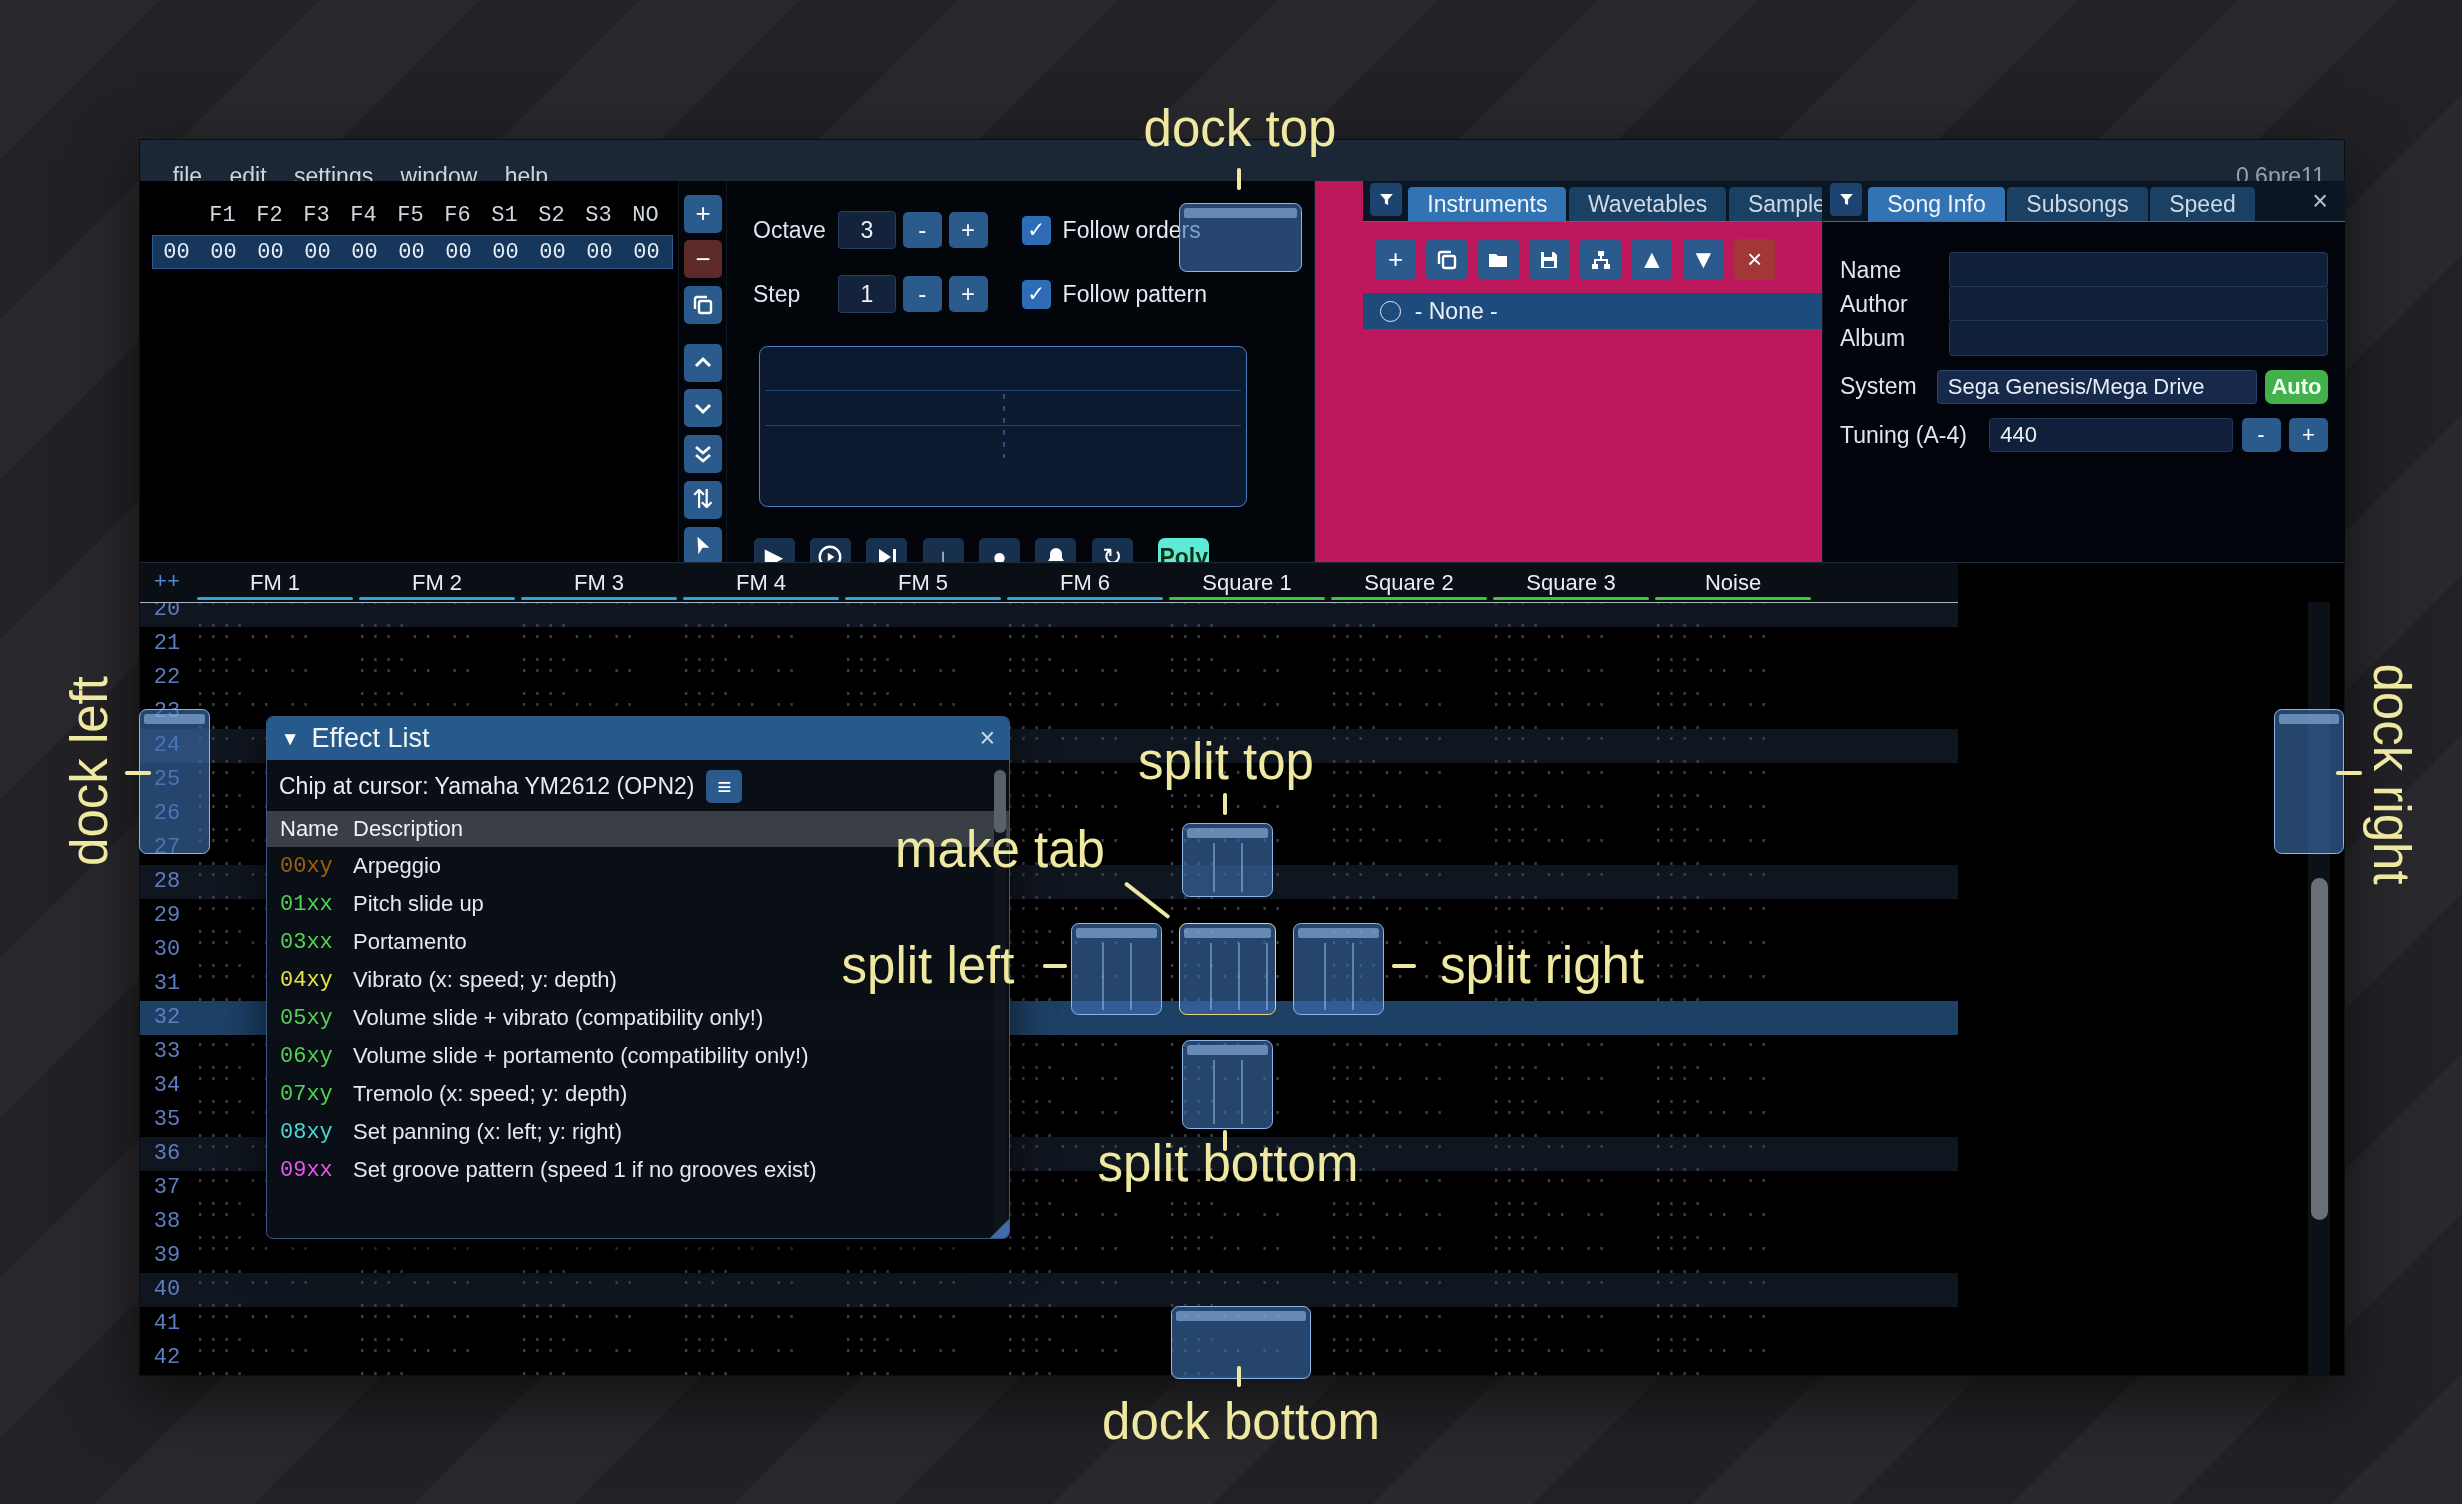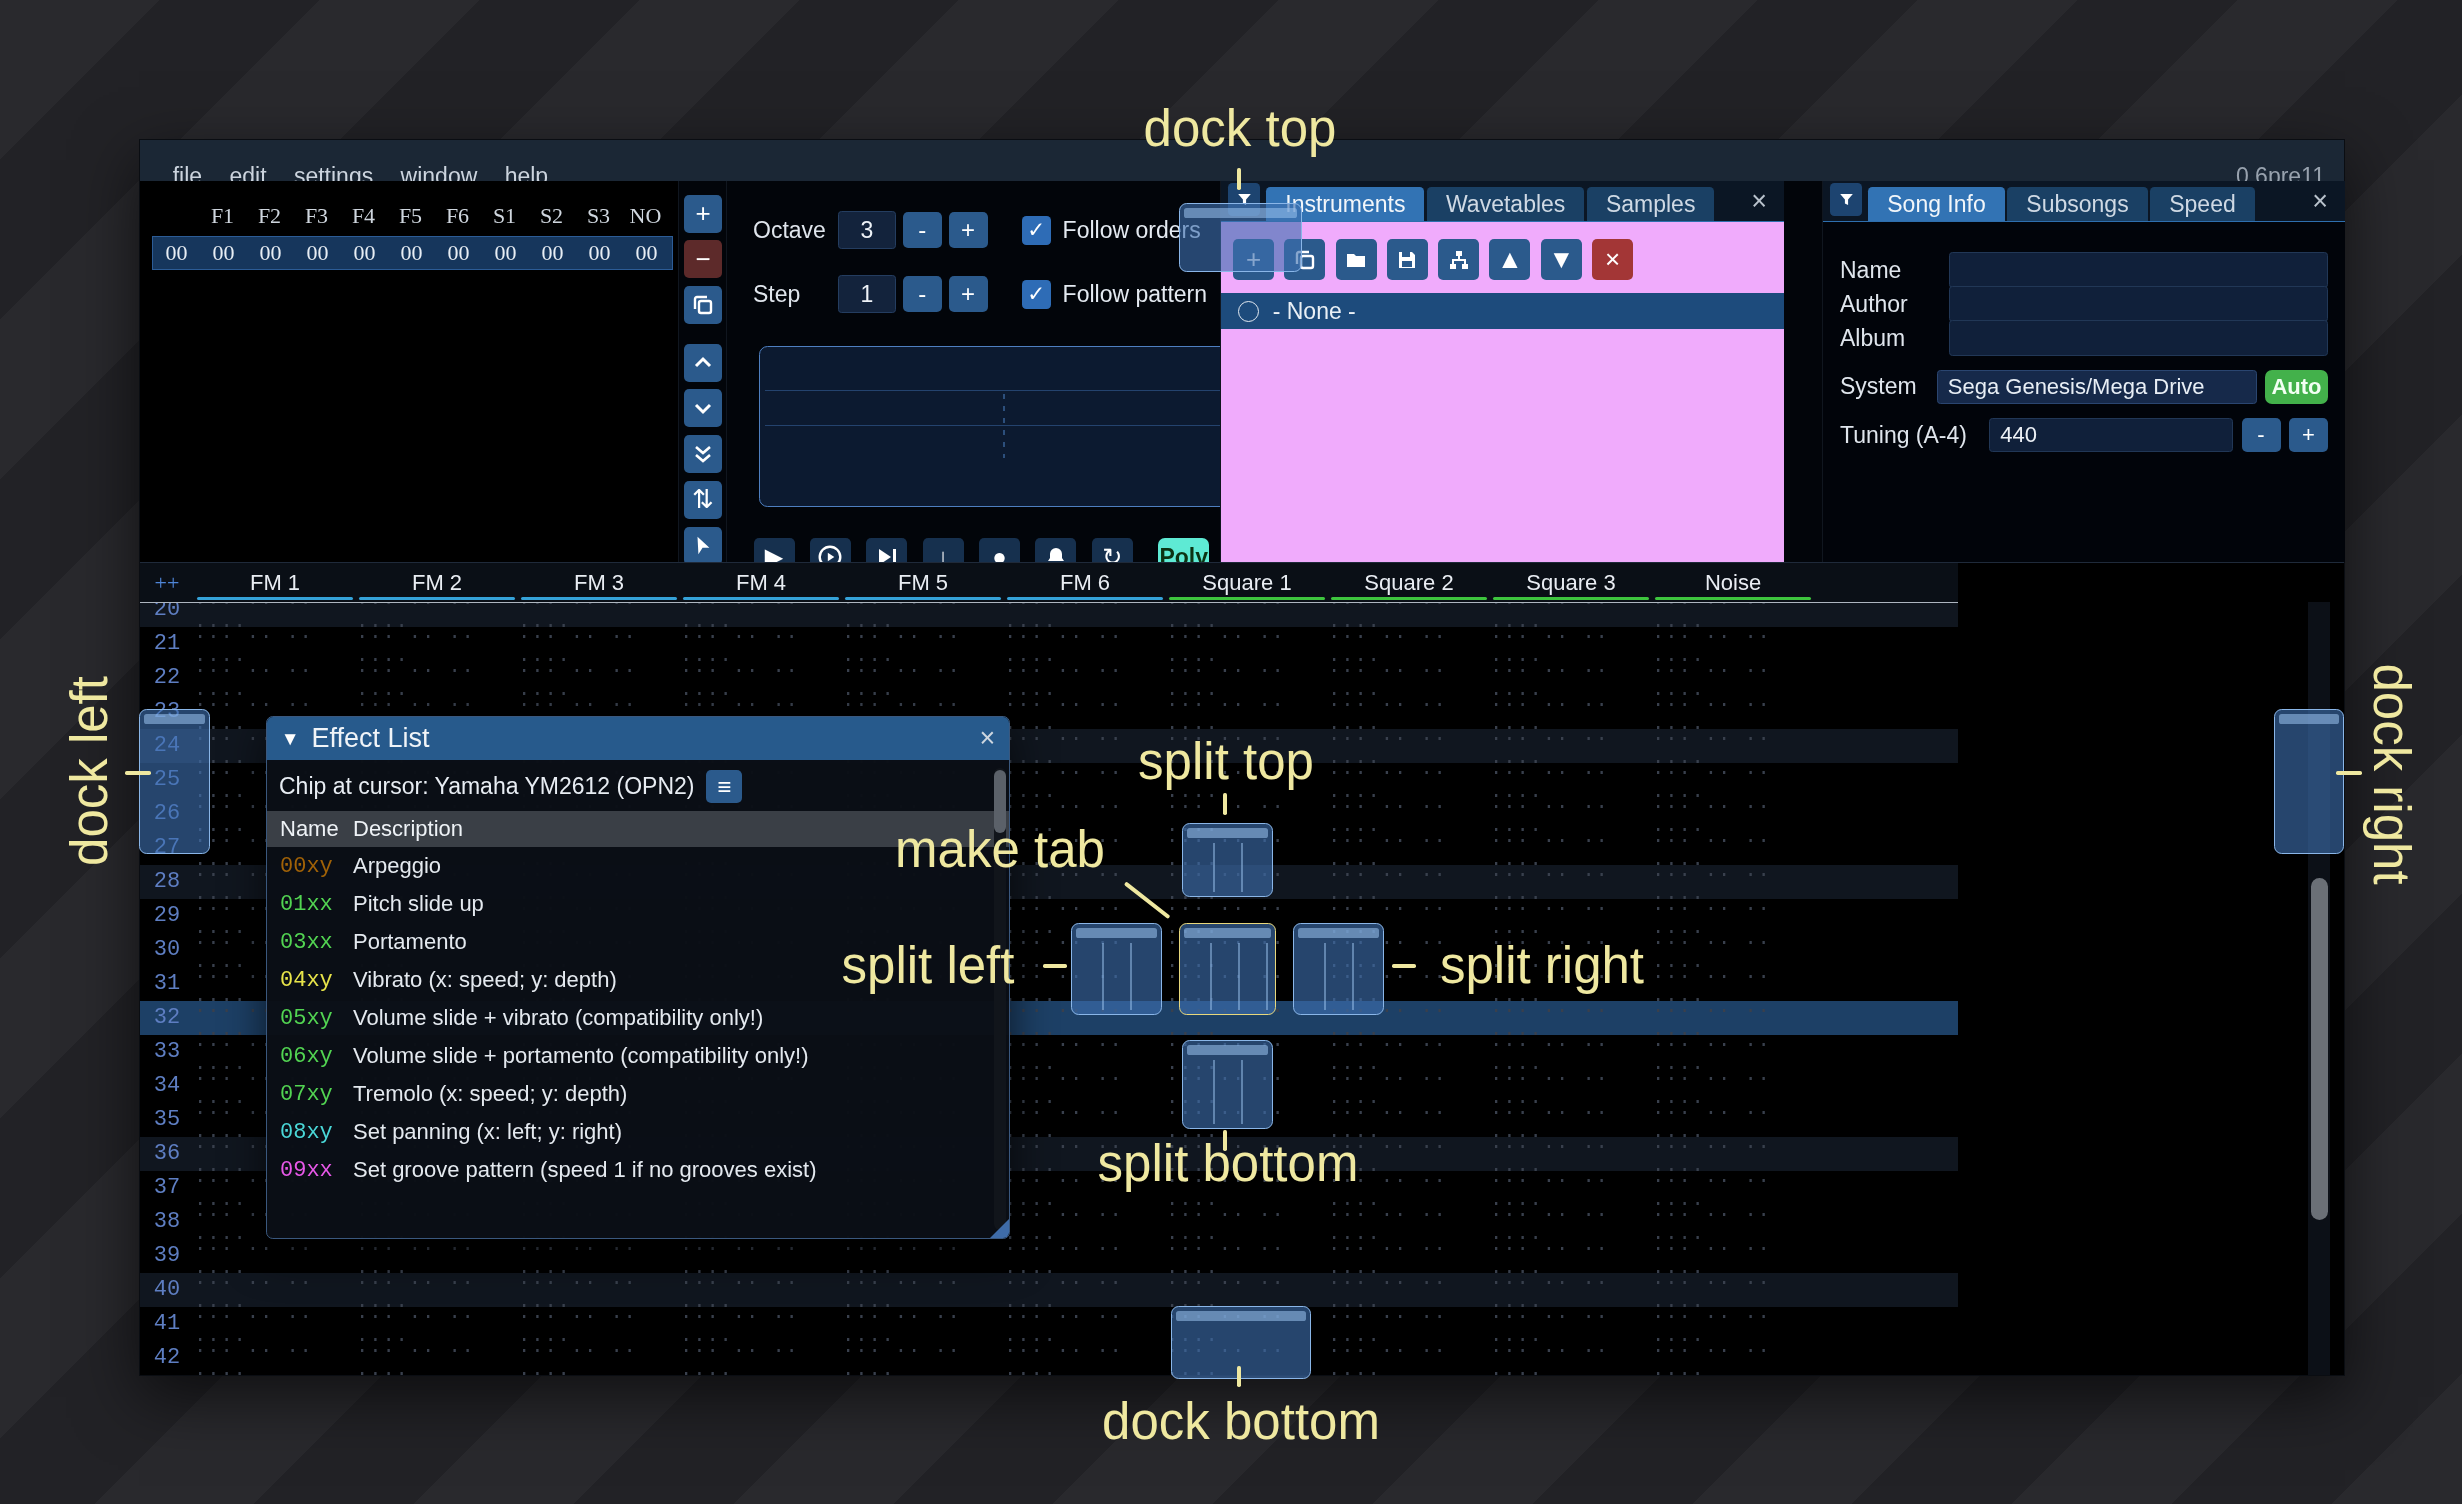--- a/index.html
+++ b/index.html
@@ -1,19 +1,19 @@
 <!DOCTYPE html>
 <html style="font-size:13.7px"><head>
 <meta charset="utf-8">
 <style>
   html,body{margin:0;padding:0;width:2462px;height:1505px;overflow:hidden;
     font-family:"Liberation Sans",sans-serif;background:#232327;}
   .stage{position:relative;width:2462px;height:1505px;
     background:repeating-linear-gradient(135deg,#29292d 0 113px,#222226 113px 226px);}
-  .mono{font-family:Liberation Serif, serif;}
+  .mono{font-family:Liberation Mono, monospace;}
 
   
   .app{position:absolute;left:139px;top:139px;width:2204px;height:1235px;background:#000;
     border:0.9px solid #0a0d12;box-shadow:0 20.5px 60px rgba(0,0,0,.6);}
   .menubar{position:absolute;left:0;top:0;right:0;height:41px;background:#1b2735;
     display:flex;align-items:center;padding:16px 19px;color:#ccd4de;font-size:23px;}
   .menubar .mitem{padding:0 13.7px;cursor:default;}
   .menubar .version{margin-left:auto;color:#98a2ae;}
 
   .topsec{position:absolute;left:0;top:41px;right:0;height:381px;background:#02050a;}
@@ -51,21 +51,21 @@
     border:1.7px solid #4e7fc0;border-radius:8.5px;position:relative;}
   .scope .hline{position:absolute;left:5.1px;right:5.1px;height:1.7px;background:#24436e;}
   .scope .vticks{position:absolute;left:50%;top:30%;height:40%;width:1.7px;
     background:repeating-linear-gradient(180deg,#2c4f7c 0 5.1px,transparent 5.1px 12px);}
   .playrow{display:flex;align-items:center;margin:31px 0 0 26.5px;gap:15.4px;}
   .pbtn{width:41px;height:39px;background:#16304e;font-size:24px;}
   .poly{width:51px;height:39px;background:#5eead4;border-radius:6.8px;color:#0c3313;
     font-weight:bold;font-size:23px;display:flex;align-items:center;justify-content:center;margin-left:10px;}
 
   
-  .instr{left:1080px;width:563px;background:#f0abfc;}
+  .instr{left:1174px;width:563px;background:#be185d;padding-left:48px;}
   .songinfo{left:1682px;width:522px;background:#01040a;}
   .tabstrip{height:40px;background:#0b1624;display:flex;align-items:flex-end;
     border-bottom:1.7px solid #2e6fae;padding:0 5.1px;gap:2.6px;}
   .menu-btn{width:32.5px;height:32.5px;margin:0 3.4px 2.6px 1.7px;background:#1d4470;border-radius:4.3px;
     align-self:center;}
   .tab{height:34px;display:flex;align-items:center;padding:0 19px;font-size:23px;
     color:#cfd9e4;background:#1a4064;border-radius:4.3px 4.3px 0 0;cursor:pointer;}
   .tab.active{background:#3273b4;color:#f2f6fa;}
   .tabclose{margin-left:auto;margin-right:12px;align-self:center;color:#b9c2cc;font-size:27px;
     cursor:pointer;}

